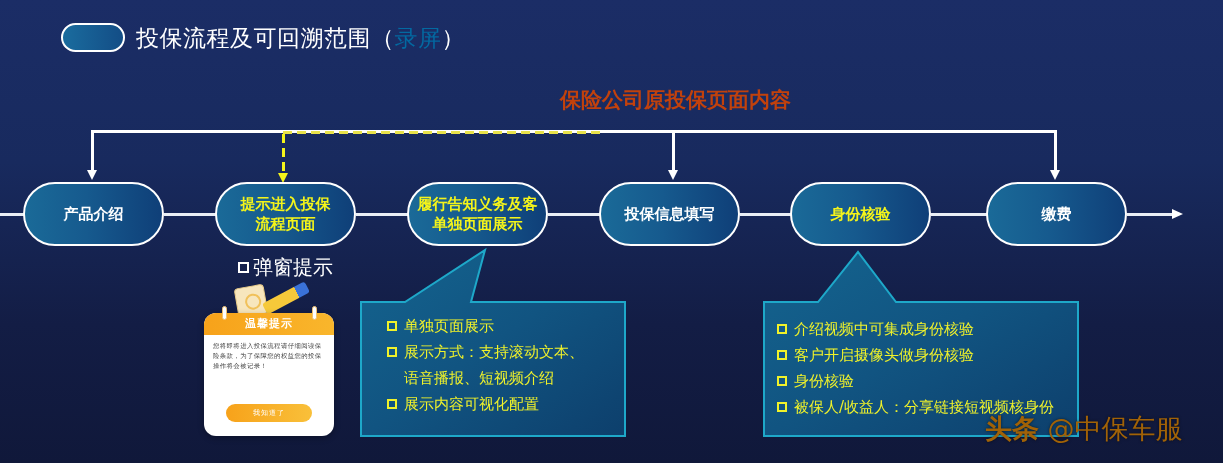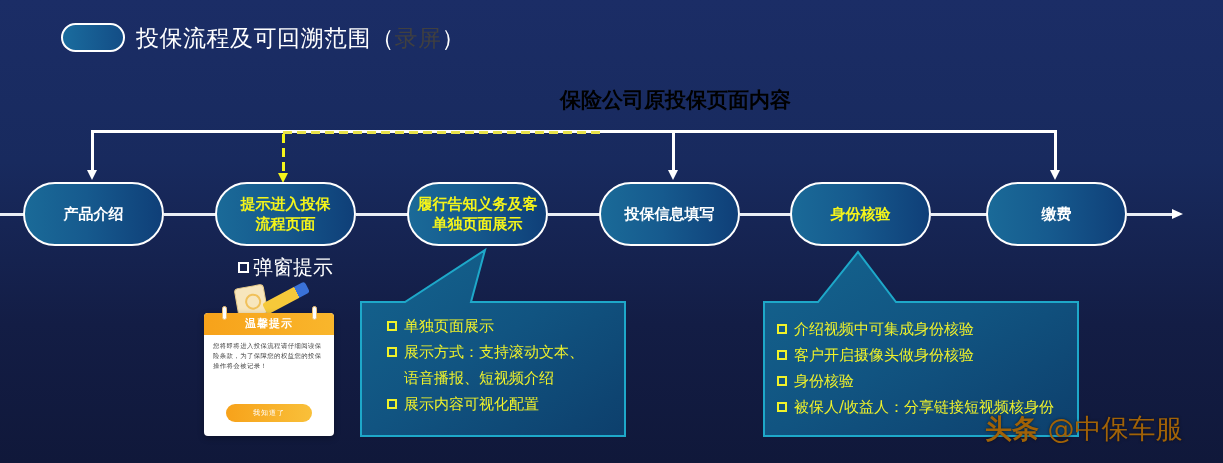--- a/index.html
+++ b/index.html
@@ -15,25 +15,25 @@
   
   .title-pill {
     left: 61px; top: 23px; width: 64px; height: 29px;
     border: 2px solid #ffffff; border-radius: 15px;
     background: linear-gradient(90deg, #1a6c9e 0%, #134d86 100%);
   }
   .title-text {
     left: 136px; top: 23px; font-size: 23px; line-height: 30px;
     color: #ffffff; white-space: nowrap; letter-spacing: 0.5px;
   }
-  .title-text .hl { color: #404040; }
+  .title-text .hl { color: #0369a1; }
 
   .section-label {
     left: 560px; top: 86px; font-size: 21px; font-weight: bold;
-    color: #000000; white-space: nowrap;
+    color: #c2410c; white-space: nowrap;
   }
 
   
   .line-w { background: #ffffff; }
   .top-bar { left: 91px; top: 130px; width: 966px; height: 3px; }
   .vline { width: 3px; }
   .arrow-down {
     width: 0; height: 0;
     border-left: 5px solid transparent; border-right: 5px solid transparent;
     border-top: 10px solid #ffffff;
@@ -71,21 +71,21 @@
     left: 238px; top: 254px; font-size: 20px; color: #ffffff; white-space: nowrap;
     display: flex; align-items: center; gap: 4px;
   }
   .sq-white {
     display: inline-block; width: 11px; height: 11px; border: 2.5px solid #ffffff;
   }
 
   
   .card {
     left: 204px; top: 313px; width: 130px; height: 123px;
-    background: #ffffff; border-radius: 4px; overflow: hidden;
+    background: #ffffff; border-radius: 12px; overflow: hidden;
     box-shadow: 0 2px 6px rgba(0,0,0,0.3);
   }
   .card-head {
     height: 22px; background: linear-gradient(90deg, #f7a21a, #f9b62c);
     color: #ffffff; font-size: 11px; font-weight: bold; text-align: center;
     line-height: 22px; letter-spacing: 1px;
   }
   .card-body {
     padding: 6px 9px 0 9px; font-size: 6.4px; line-height: 10px; color: #444;
     letter-spacing: 0.4px;

